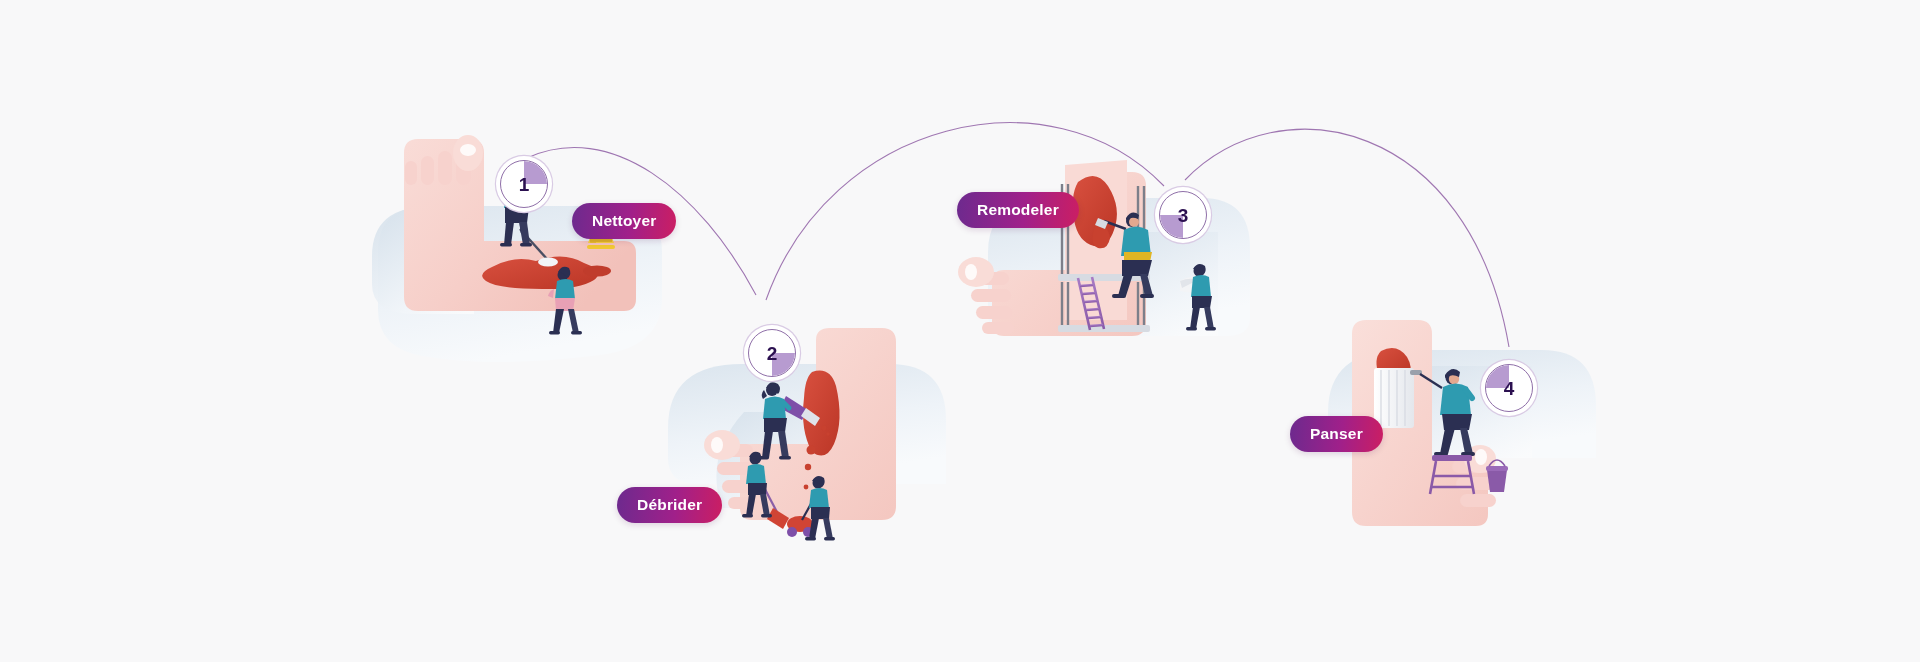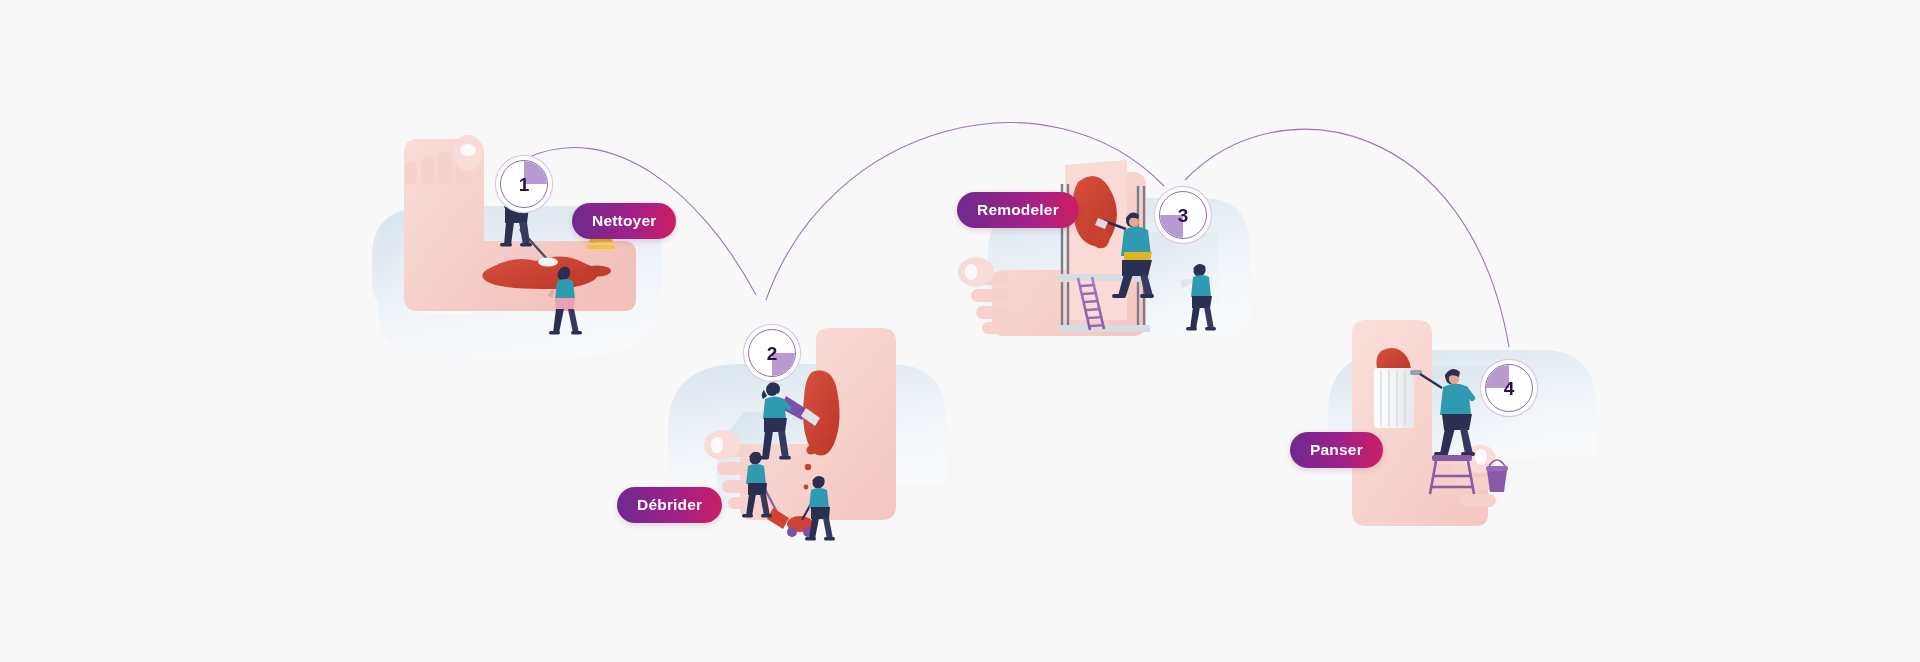--- a/index.html
+++ b/index.html
@@ -382,15 +382,15 @@
     <span class="num">3</span>
   </div>
   <div class="step-badge" style="left:1485px; top:364px;">
     <span class="wedge w-tl"></span>
     <span class="num">4</span>
   </div>
 
   <div class="pill" style="left:572px; top:203px;">Nettoyer</div>
   <div class="pill" style="left:617px; top:487px;">Débrider</div>
   <div class="pill" style="left:957px; top:192px;">Remodeler</div>
-  <div class="pill" style="left:1290px; top:432px;">Panser</div>
+  <div class="pill" style="left:1290px; top:416px;">Panser</div>
 
 </div>
 
 </body></html>

